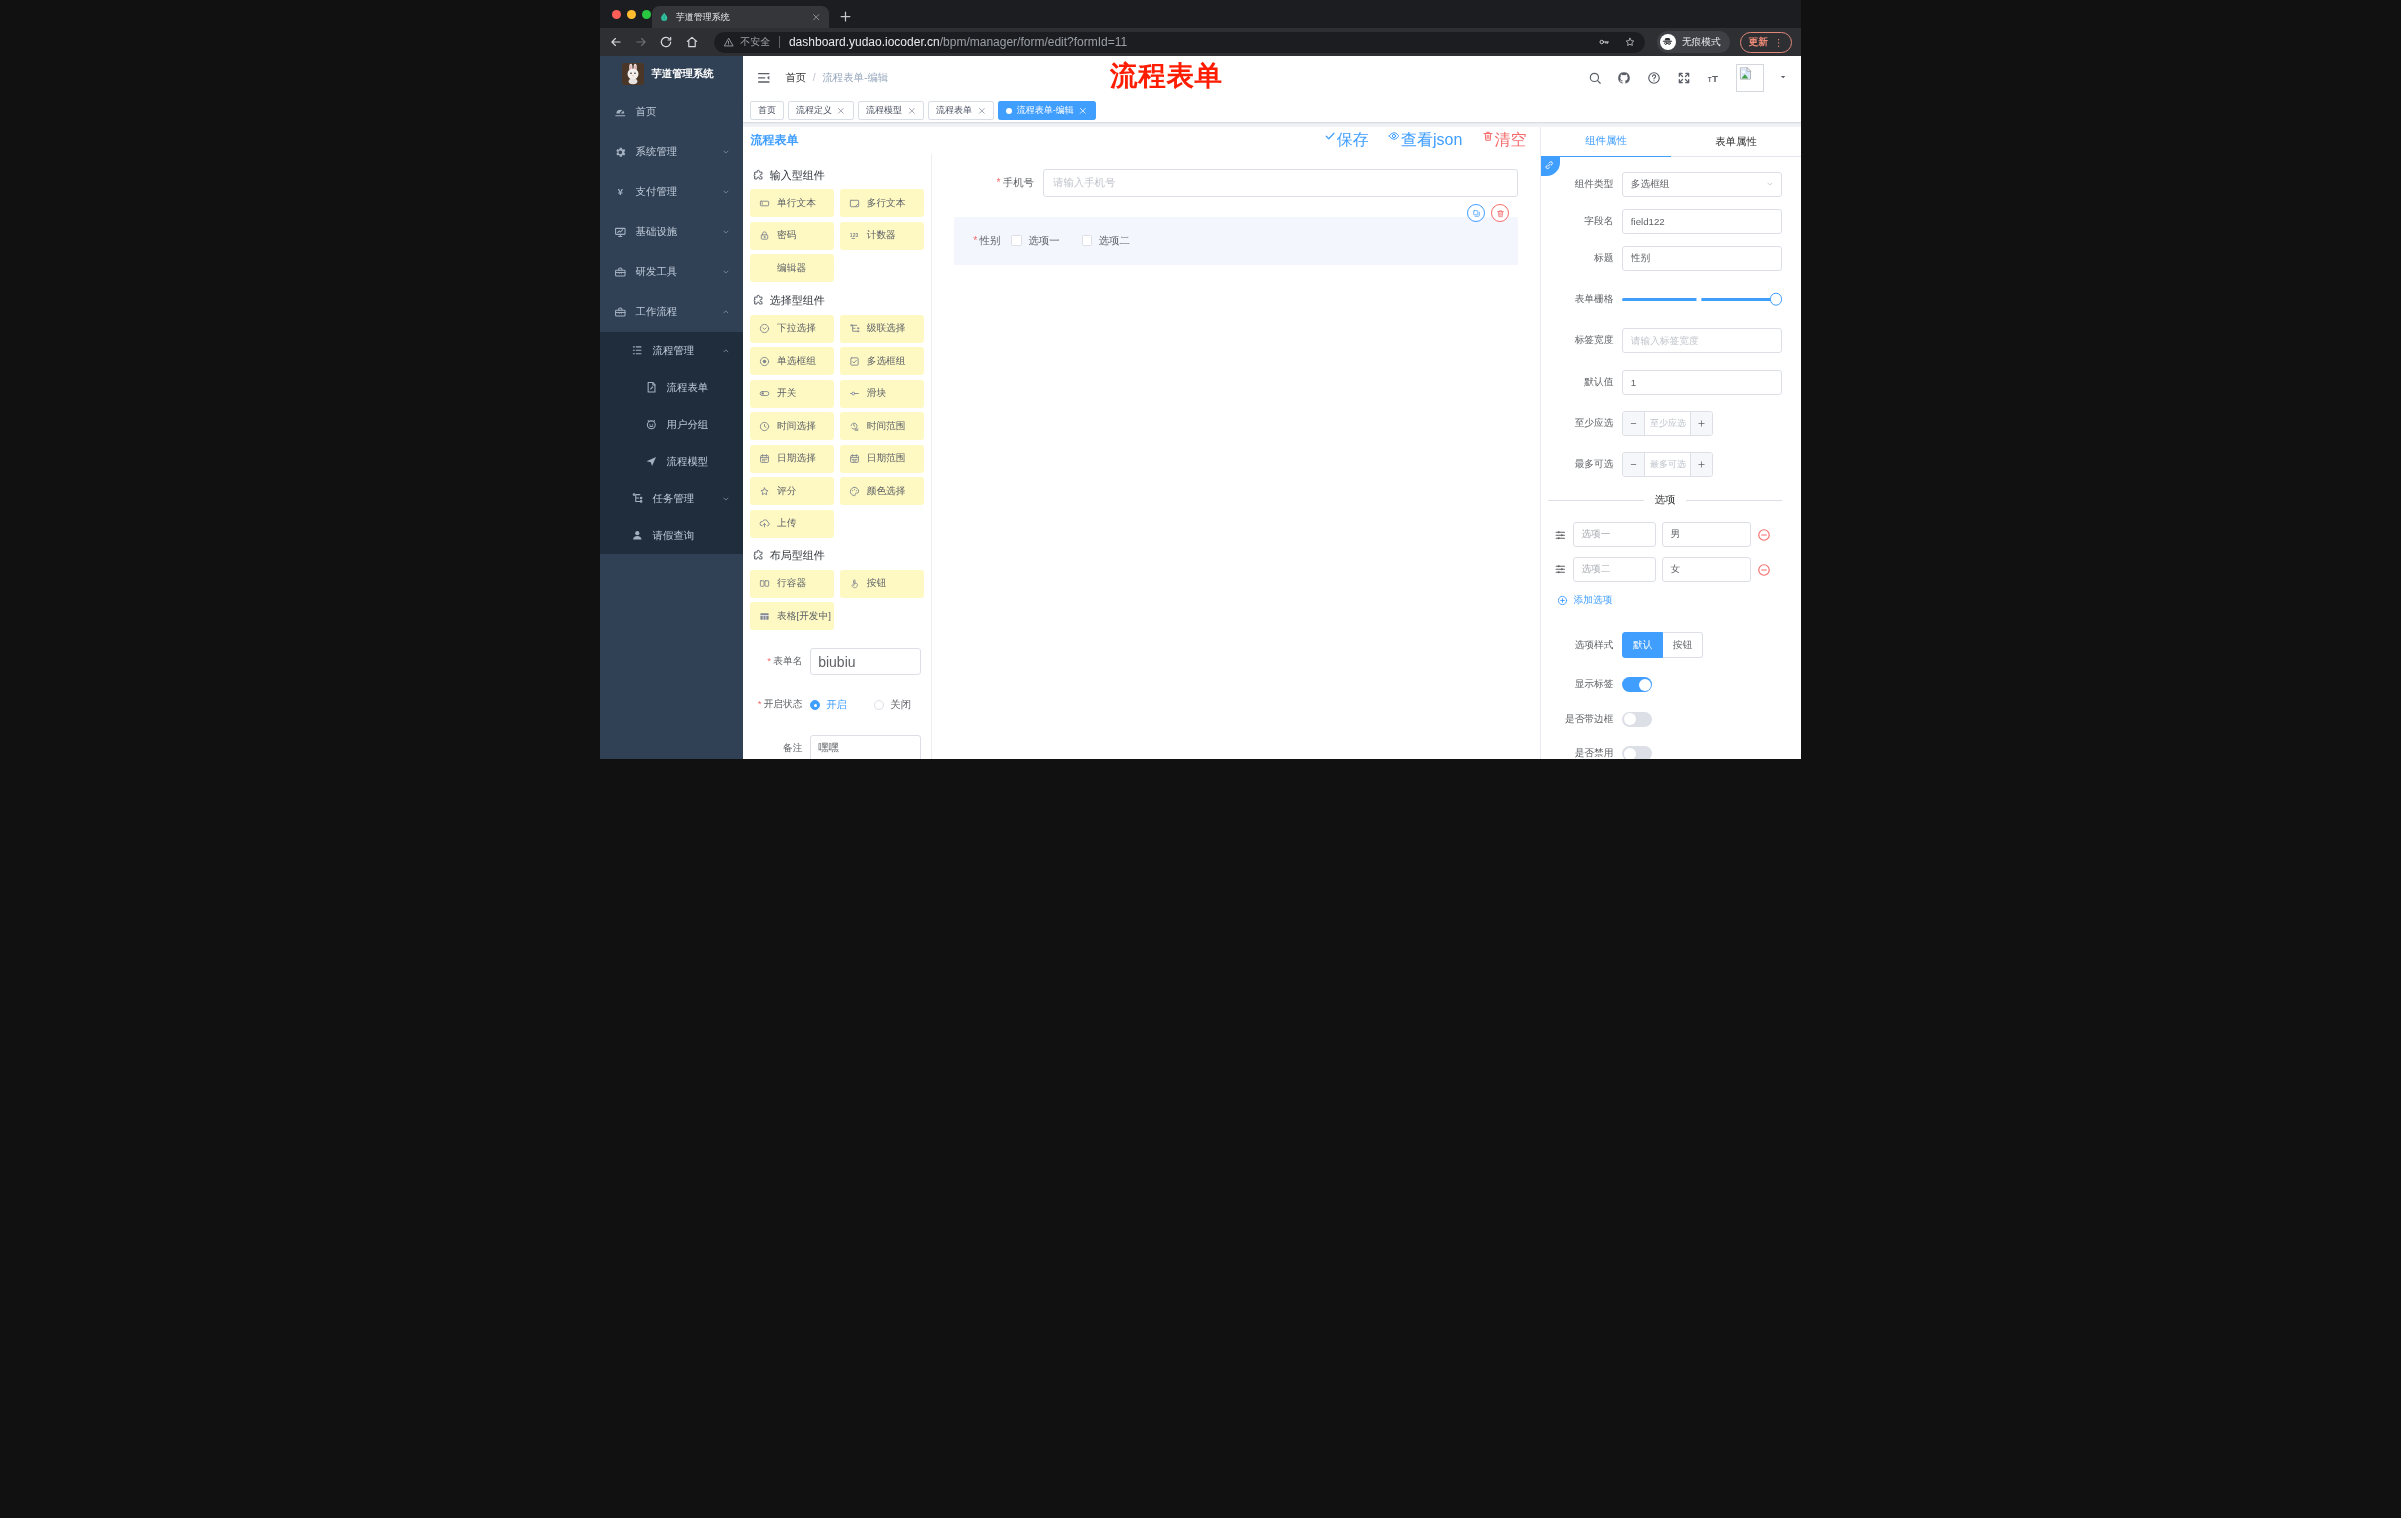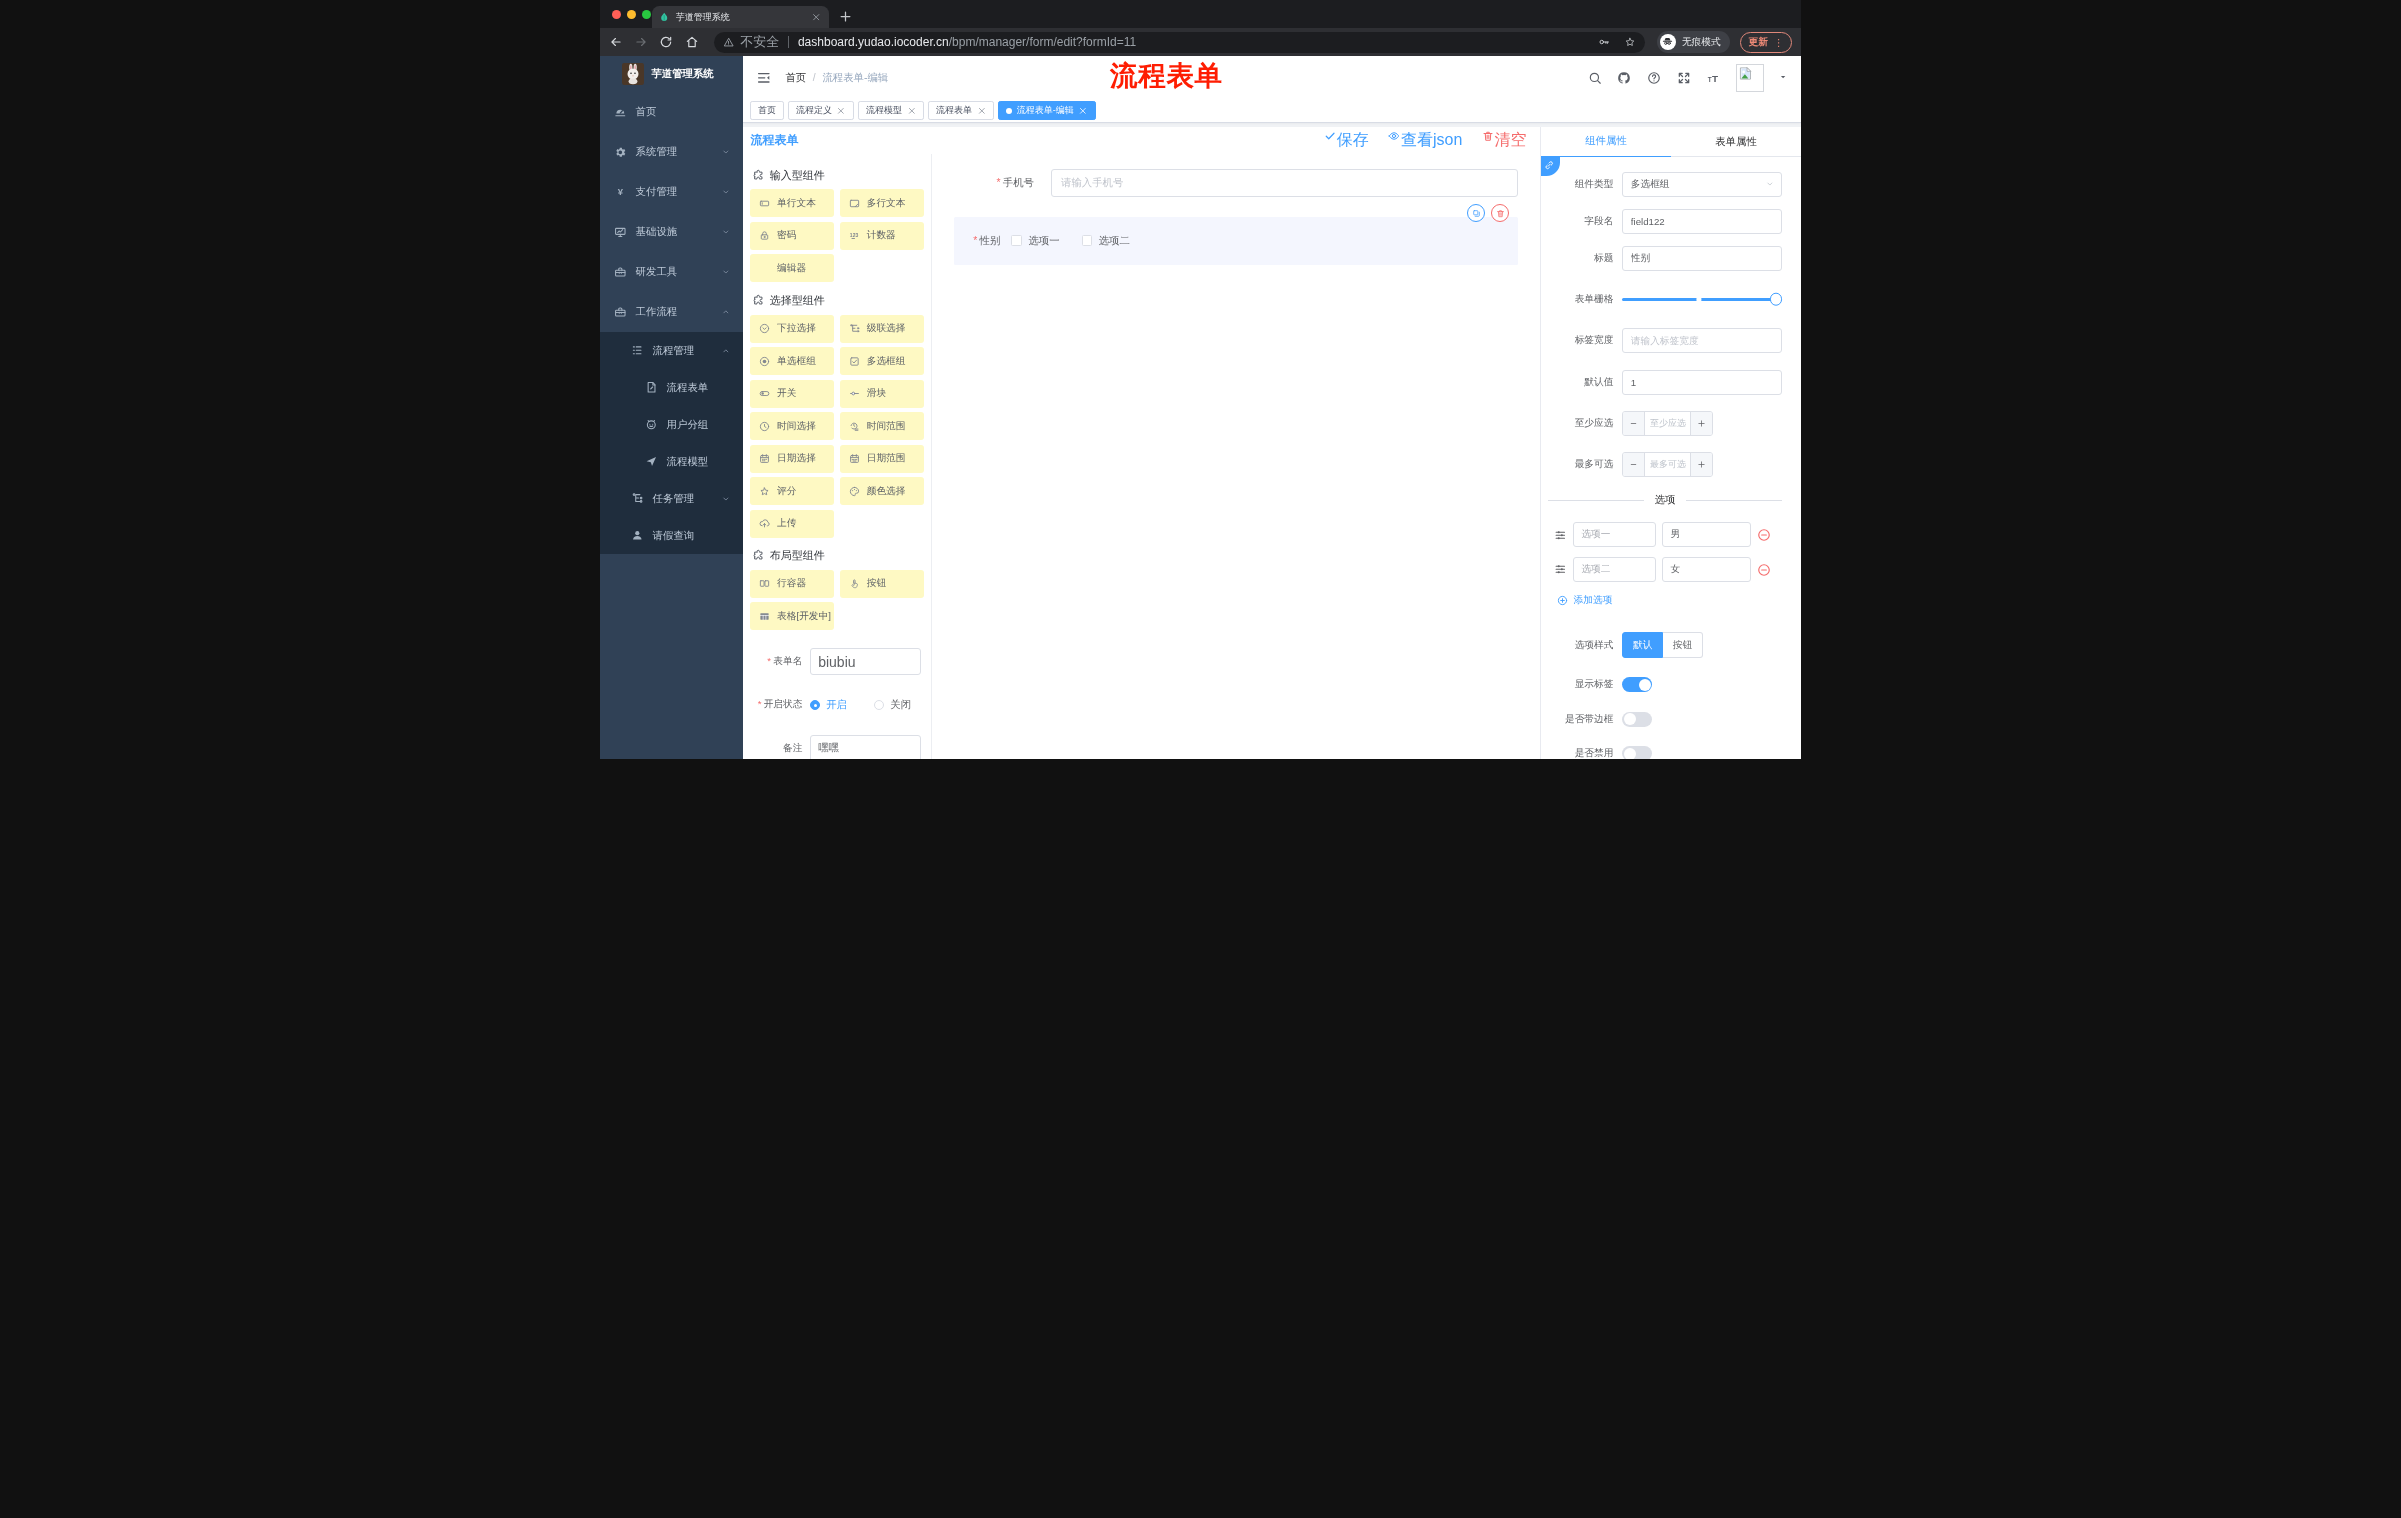--- a/index.html
+++ b/index.html
@@ -18,21 +18,21 @@
   .btab .ttl { flex:1; font-size:9px; color:#e8eaed; white-space:nowrap; overflow:hidden; }
   .btab .cls { color:#9aa0a6; width:10.4px; height:10.4px; }
   .newtab { position:absolute; left:238px; top:9px; width:15px; height:15px; color:#c3c6ca; }
   .icoS svg { width:100%; height:100%; display:block; }
 
   .chrome-toolbar { height:28px; background:#2e2f33; display:flex; align-items:center; padding:0 9px; gap:4.5px; }
   .navico { width:14px; height:14px; color:#d6d9dd; margin-right:6.7px; }
   .navico.dis { color:#6b6e73; }
   .urlbar { flex:1; height:21px; margin-left:4.5px; background:#1c1d20; border-radius:10.4px; display:flex; align-items:center; padding:0 9px; gap:6px; }
   .urlbar .warn { width:11px; height:11px; color:#9aa0a6; }
-  .sec { font-size:13px; color:#9aa0a6; }
+  .sec { font-size:10px; color:#9aa0a6; }
   .url-div { width:0.7px; height:12px; background:#5f6368; margin:0 3px; }
   .url { font-size:12px; color:#e8eaed; white-space:nowrap; overflow:hidden; flex:1; }
   .url .path { color:#9aa0a6; }
   .urlbar .tail { width:12px; height:12px; color:#c3c6ca; margin-left:7.4px; }
   .incog { height:22px; margin-left:7.4px; background:#3e4046; border-radius:11px; display:flex; align-items:center; gap:6px; padding:0 9px 0 3px; }
   .incog .cir { width:16.3px; height:16.3px; background:#fff; border-radius:50%; color:#2e2f33; display:flex; align-items:center; justify-content:center; }
   .incog .cir svg { width:11px; height:11px; }
   .incog .lbl { font-size:9.7px; color:#e8eaed; }
   .update { height:21px; margin-left:6px; border:1.1px solid #e0887a; border-radius:10.4px; display:flex; align-items:center; gap:6px; padding:0 7.4px; color:#ee8a77; }
   .update .lbl { font-size:9.7px; font-weight:bold; }
@@ -116,21 +116,21 @@
   .radio.on .rdot::after { content:""; position:absolute; left:3px; top:3px; width:3px; height:3px; background:#fff; border-radius:50%; }
   .tarea { width:100%; height:48px; border:0.7px solid #dcdfe6; border-radius:3px; padding:5.2px 7.4px; font-size:10.4px; color:#606266; resize:none; font-family:inherit; position:relative; }
   .tawrap { position:relative; flex:1; }
   .tawrap::after { content:""; position:absolute; right:2.2px; bottom:3.7px; width:6px; height:6px;
      background:linear-gradient(135deg,transparent 50%,#b6babf 50%,#b6babf 57%,transparent 57%,transparent 70%,#b6babf 70%,#b6babf 77%,transparent 77%); pointer-events:none; }
 
   
   .canvas { flex:1; padding:15px 22px; position:relative; min-width:0; background:#fff; }
   .cv-row { display:flex; align-items:center; }
   .cv-label { width:80px; flex:none; display:flex; justify-content:flex-end; align-items:center; font-size:10.4px; color:#606266; margin-right:9px; }
-  .cv-input { flex:1; height:28px; border:0.7px solid #dcdfe6; border-radius:3px; padding:0 9px; font-size:10.4px; background:#fff; color:#606266; font-family:inherit;margin-left:8px; }
+  .cv-input { flex:1; height:28px; border:0.7px solid #dcdfe6; border-radius:3px; padding:0 9px; font-size:10.4px; background:#fff; color:#606266; font-family:inherit; }
   .cv-input::placeholder { color:#c0c4cc; }
   .sel-block { margin-top:20px; height:48px; background:#f4f6fe; border-radius:1.5px; position:relative; display:flex; align-items:center; padding-left:19.3px; }
   .sel-block .cv-label { width:auto; margin-right:0; }
   .cbx-group { display:flex; gap:22px; margin-left:11px; }
   .cbx { display:flex; align-items:center; gap:6.7px; font-size:10.4px; color:#606266; }
   .cbx .box { width:10.4px; height:10.4px; border:0.7px solid #dcdfe6; border-radius:1.5px; background:#fff; }
   .float-acts { position:absolute; top:-12.6px; right:9px; display:flex; gap:6px; }
   .fbtn { width:18px; height:18px; border-radius:50%; background:#fff; display:flex; align-items:center; justify-content:center; cursor:pointer; }
   .fbtn .i { width:9px; height:9px; }
   .fbtn.copy { border:0.7px solid #409eff; color:#409eff; }

